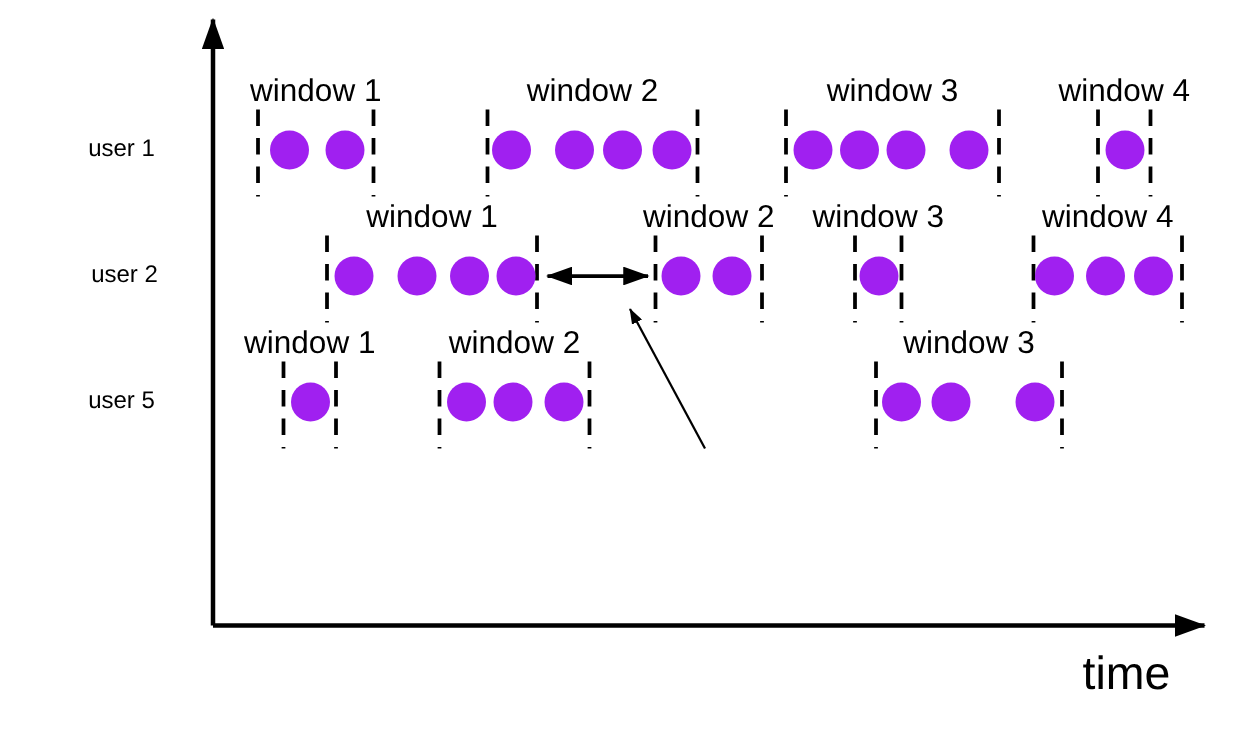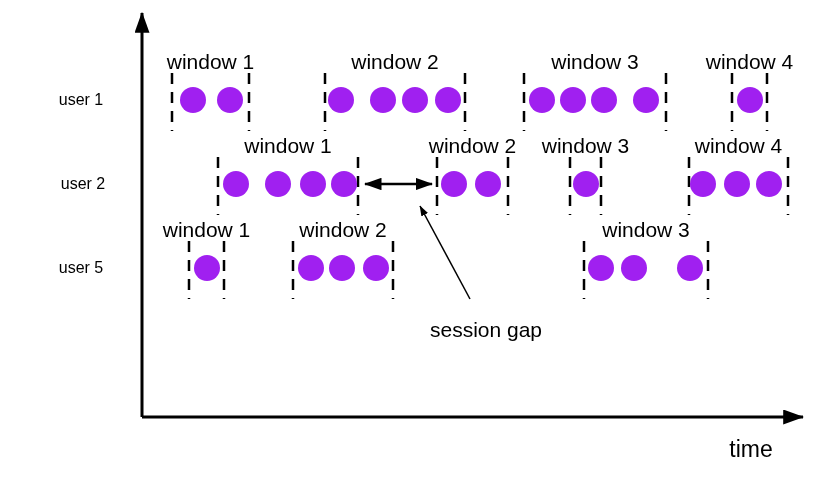--- a/index.html
+++ b/index.html
@@ -8,21 +8,21 @@
     position:relative;width:828px;height:490px;
     font-family:"Liberation Sans",sans-serif;color:#000;background:#fff;
   }
   .stage svg{position:absolute;left:0;top:0;}
   .lbl{
     position:absolute;transform:translate(-50%,-50%);
     white-space:nowrap;line-height:1;
   }
   .wlabel{font-size:21px;}
   .ulabel{font-size:16px;}
-  .time-label{font-size:23px;}
+  .time-label{font-size:31px;}
   .anno-label{font-size:21px;}
 </style>
 </head>
 <body>
 
 <div class="stage">
 
   <svg width="828" height="490" viewBox="0 0 828 490" xmlns="http://www.w3.org/2000/svg">
     <defs>
       <marker id="arr" viewBox="0 0 7 5" markerWidth="7" markerHeight="5" refX="6.6" refY="2.5" orient="auto-start-reverse" markerUnits="strokeWidth">
@@ -97,16 +97,15 @@
 
   <div class="lbl wlabel" style="left: 288px; top: 145px;">window 1</div>
   <div class="lbl wlabel" style="left: 472.5px; top: 145px;">window 2</div>
   <div class="lbl wlabel" style="left: 585.5px; top: 145px;">window 3</div>
   <div class="lbl wlabel" style="left: 738.5px; top: 145px;">window 4</div>
 
   <div class="lbl wlabel" style="left: 206.5px; top: 229px;">window 1</div>
   <div class="lbl wlabel" style="left: 343px; top: 229px;">window 2</div>
   <div class="lbl wlabel" style="left: 646px; top: 229px;">window 3</div>
 
-  <div class="lbl anno-label" style="left: 486px; top: 329px;">session gap</div>
   <div class="lbl time-label" style="left: 751px; top: 449px;">time</div>
 
 </div>
 
 </body></html>

